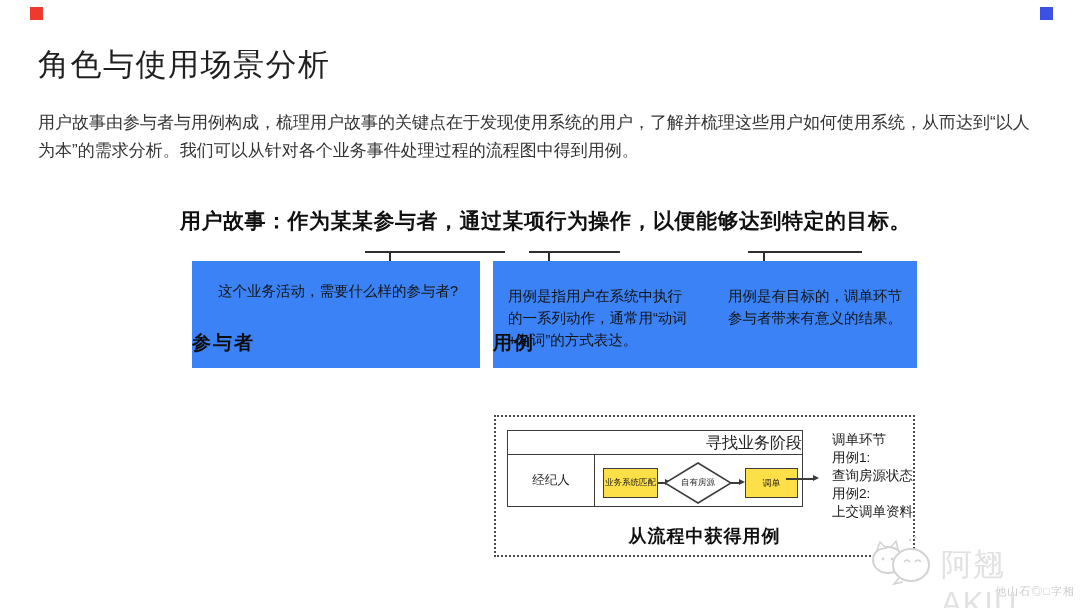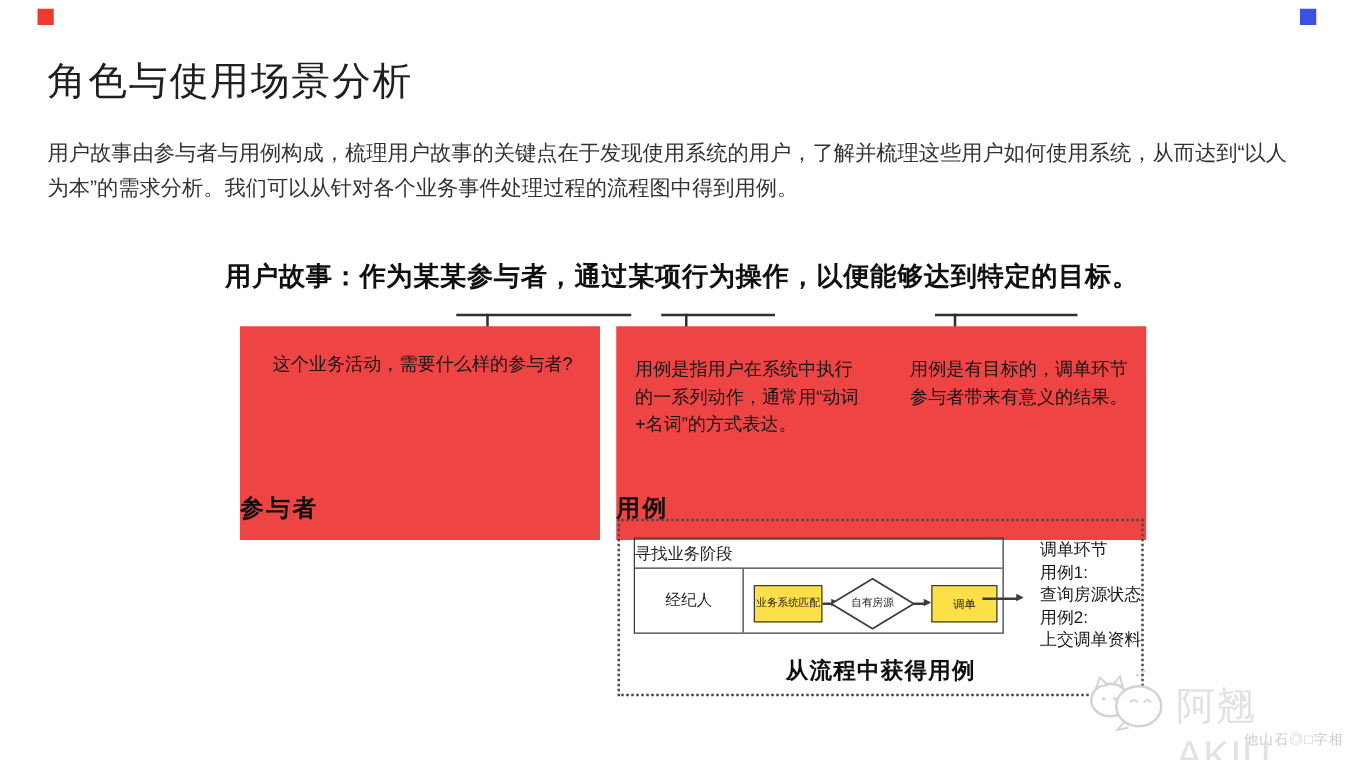--- a/index.html
+++ b/index.html
@@ -23,37 +23,37 @@
   .conn .bar  { position:absolute; top:0; left:0; right:0; height:2px; background:#2e2e2e; }
   .conn .stem { position:absolute; top:0; width:2px; height:18px; background:#2e2e2e; }
   .conn .head { position:absolute; top:17px; width:0; height:0;
                 border-left:4.5px solid transparent; border-right:4.5px solid transparent;
                 border-top:7px solid #2e2e2e; }
   .conn1 { left:365px; width:140px; } .conn1 .stem { left:24px; } .conn1 .head { left:21px; }
   .conn2 { left:529px; width:91px;  } .conn2 .stem { left:19px; } .conn2 .head { left:16px; }
   .conn3 { left:748px; width:114px; } .conn3 .stem { left:15px; } .conn3 .head { left:12px; }
 
   
-  .tealbox { position:absolute; top:261px; height:171px; background:#ef4444;text-decoration:underline; }
+  .tealbox { position:absolute; top:261px; height:107px; background:#3b82f6;text-decoration:underline; }
   .box-participant { left:192px; width:288px; }
   .box-usecase     { left:493px; width:424px; }
   .tb-q   { position:absolute; left:26px; top:21px; font-size:14.5px; color:#141414; }
   .tb-def { position:absolute; left:26px; top:55px; font-size:14.5px; line-height:22px; color:#141414; }
   .tb-label { position:absolute; left:0; right:0; bottom:12px; text-align:left;
               font-size:19px; font-weight:bold; color:#0d0d0d; letter-spacing:2px; }
   .uc-left  { position:absolute; left:15px;  top:24px; font-size:14.5px; line-height:22px; color:#141414; }
   .uc-right { position:absolute; left:235px; top:24px; font-size:14.5px; line-height:22px; color:#141414; }
 
   
   .flowbox { position:absolute; left:494px; top:415px; width:421px; height:142px;
              border:2px dotted #4a4a4a; box-sizing:border-box; }
   .lane { position:absolute; left:11px; top:13px; width:296px; height:77px;
           border:1.5px solid #3c3c3c; box-sizing:border-box; }
   .lane-header { height:24px; line-height:24px; border-bottom:1.5px solid #3c3c3c;
-                 text-align:left; font-size:13px; color:#222; box-sizing:border-box;font-family:Liberation Serif, serif; }
+                 text-align:right; font-size:16px; color:#222; box-sizing:border-box;font-family:Liberation Serif, serif; }
   .lane-cell { position:absolute; left:0; top:24px; bottom:0; width:87px;
                border-right:1.5px solid #3c3c3c; box-sizing:border-box;
                display:flex; align-items:center; justify-content:center; font-size:12.5px; color:#1d1d1d; }
   .step-rect { position:absolute; border:1.5px solid #3c3c3c; box-sizing:border-box;
                display:flex; align-items:center; justify-content:center;
                font-size:8.5px; color:#1d1d1d; background:#fde047; }
   .rect1 { left:95px;  top:37px; width:55px; height:30px; }
   .rect2 { left:237px; top:37px; width:53px; height:30px; font-size:9px; }
   .diamond-wrap { position:absolute; left:156px; top:31px; width:68px; height:42px; }
   .diamond-label { position:absolute; left:0; right:0; top:0; bottom:0; display:flex;

